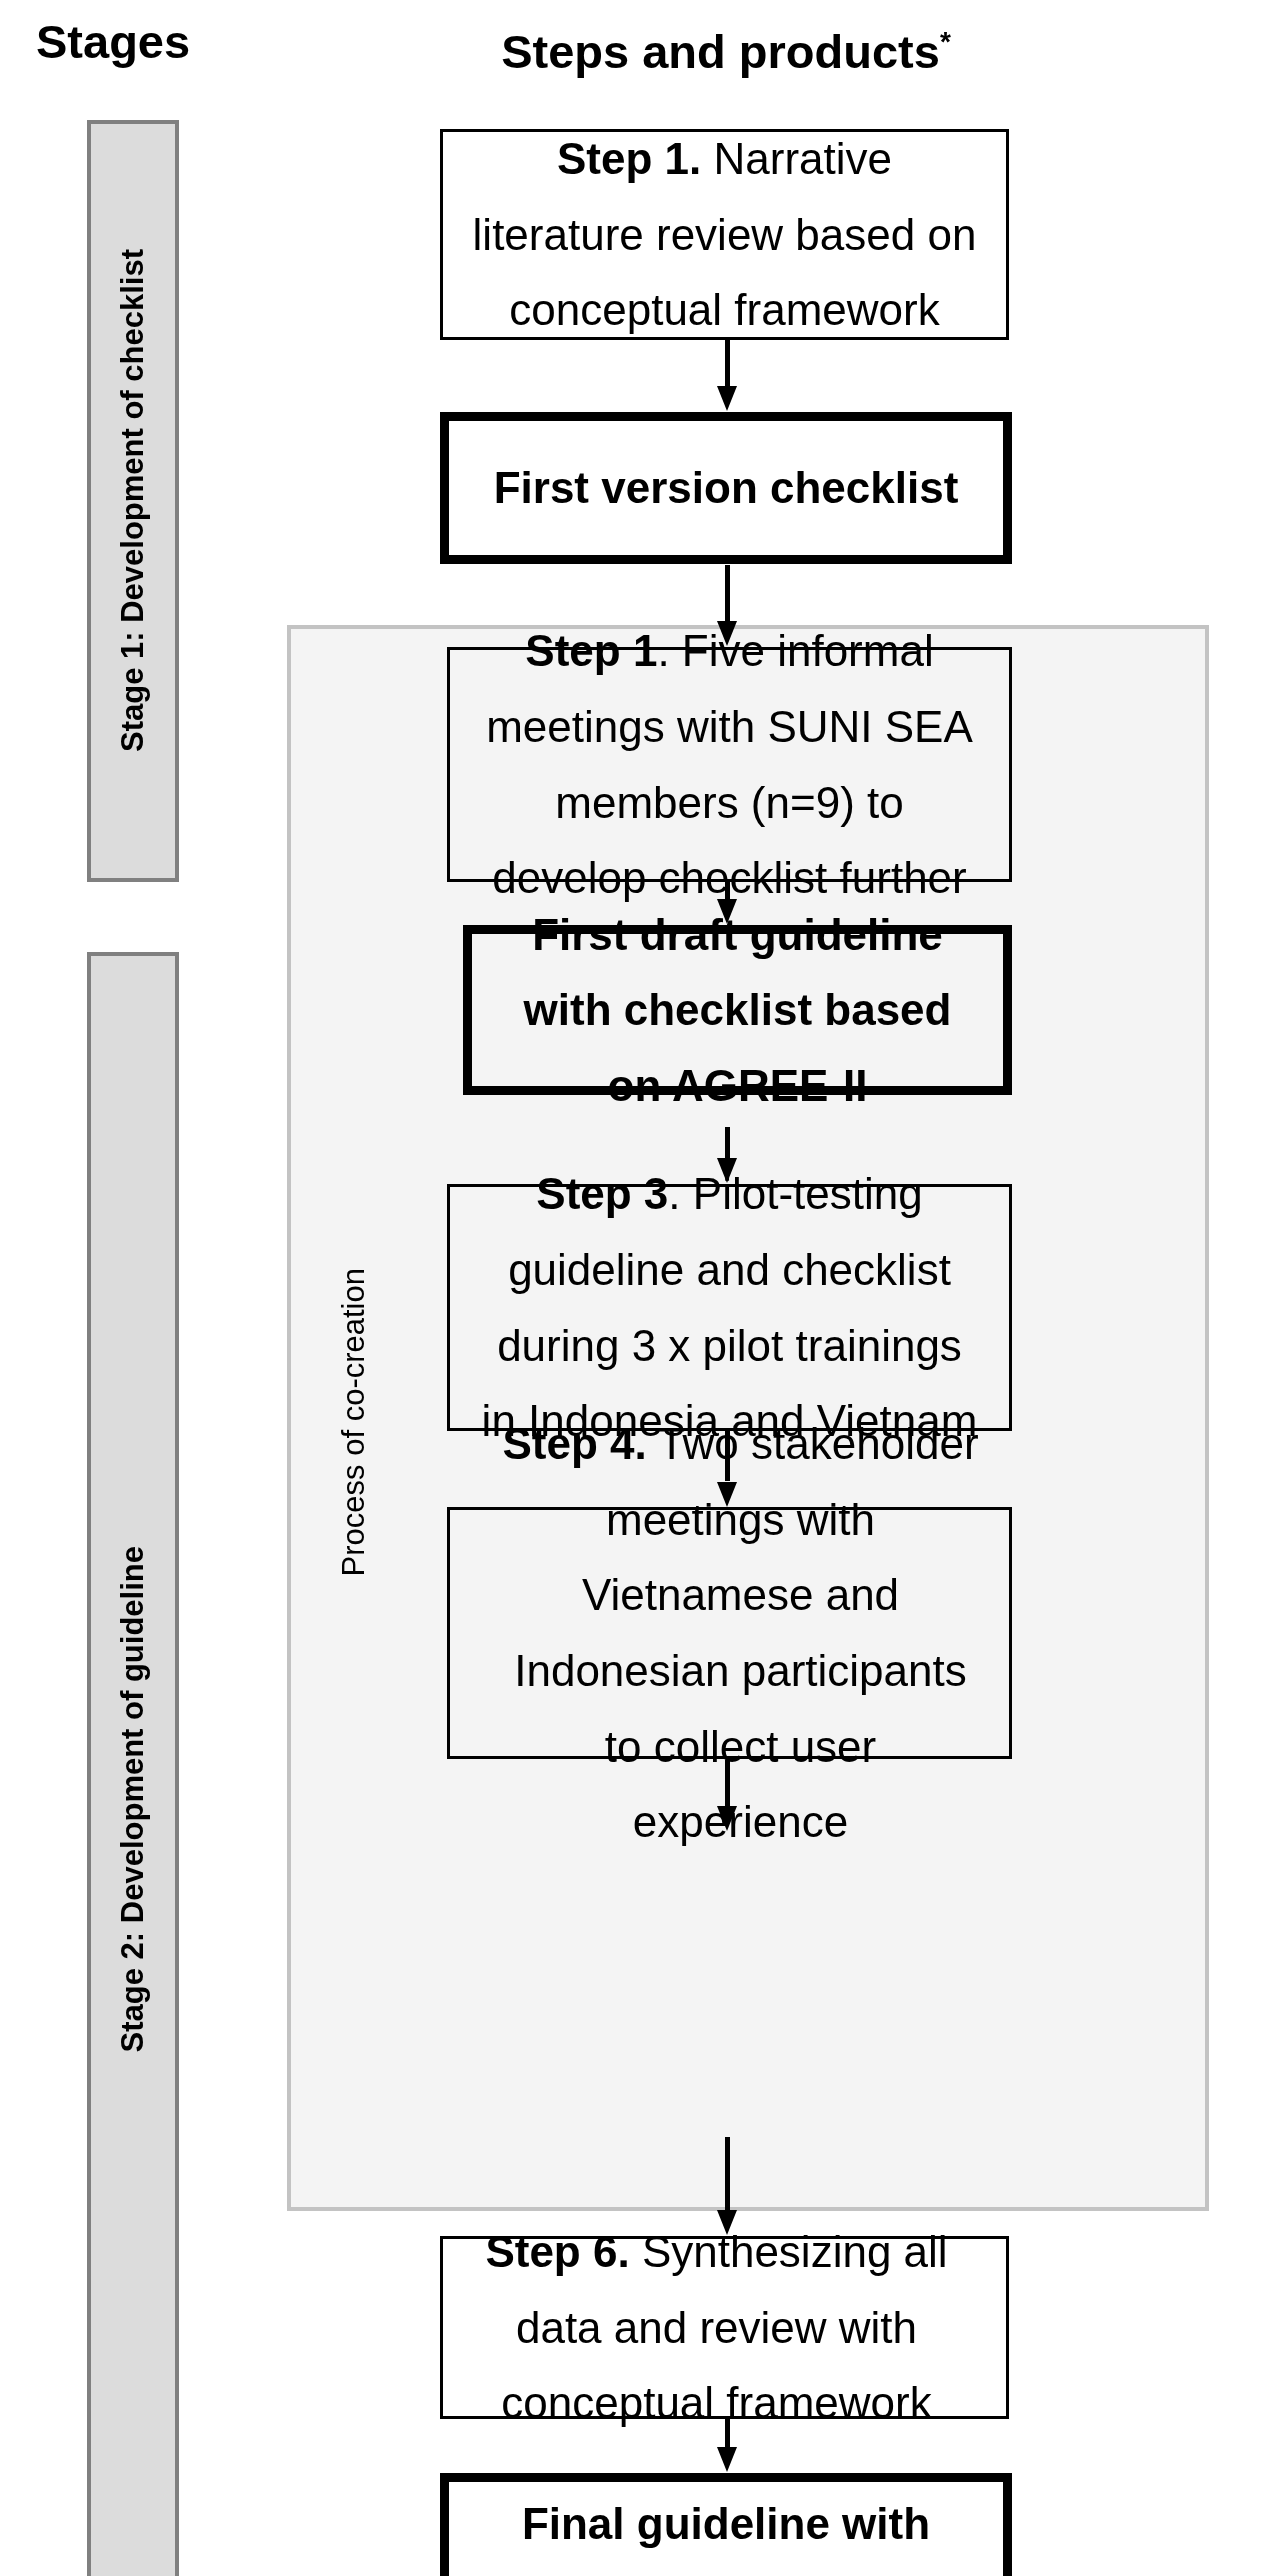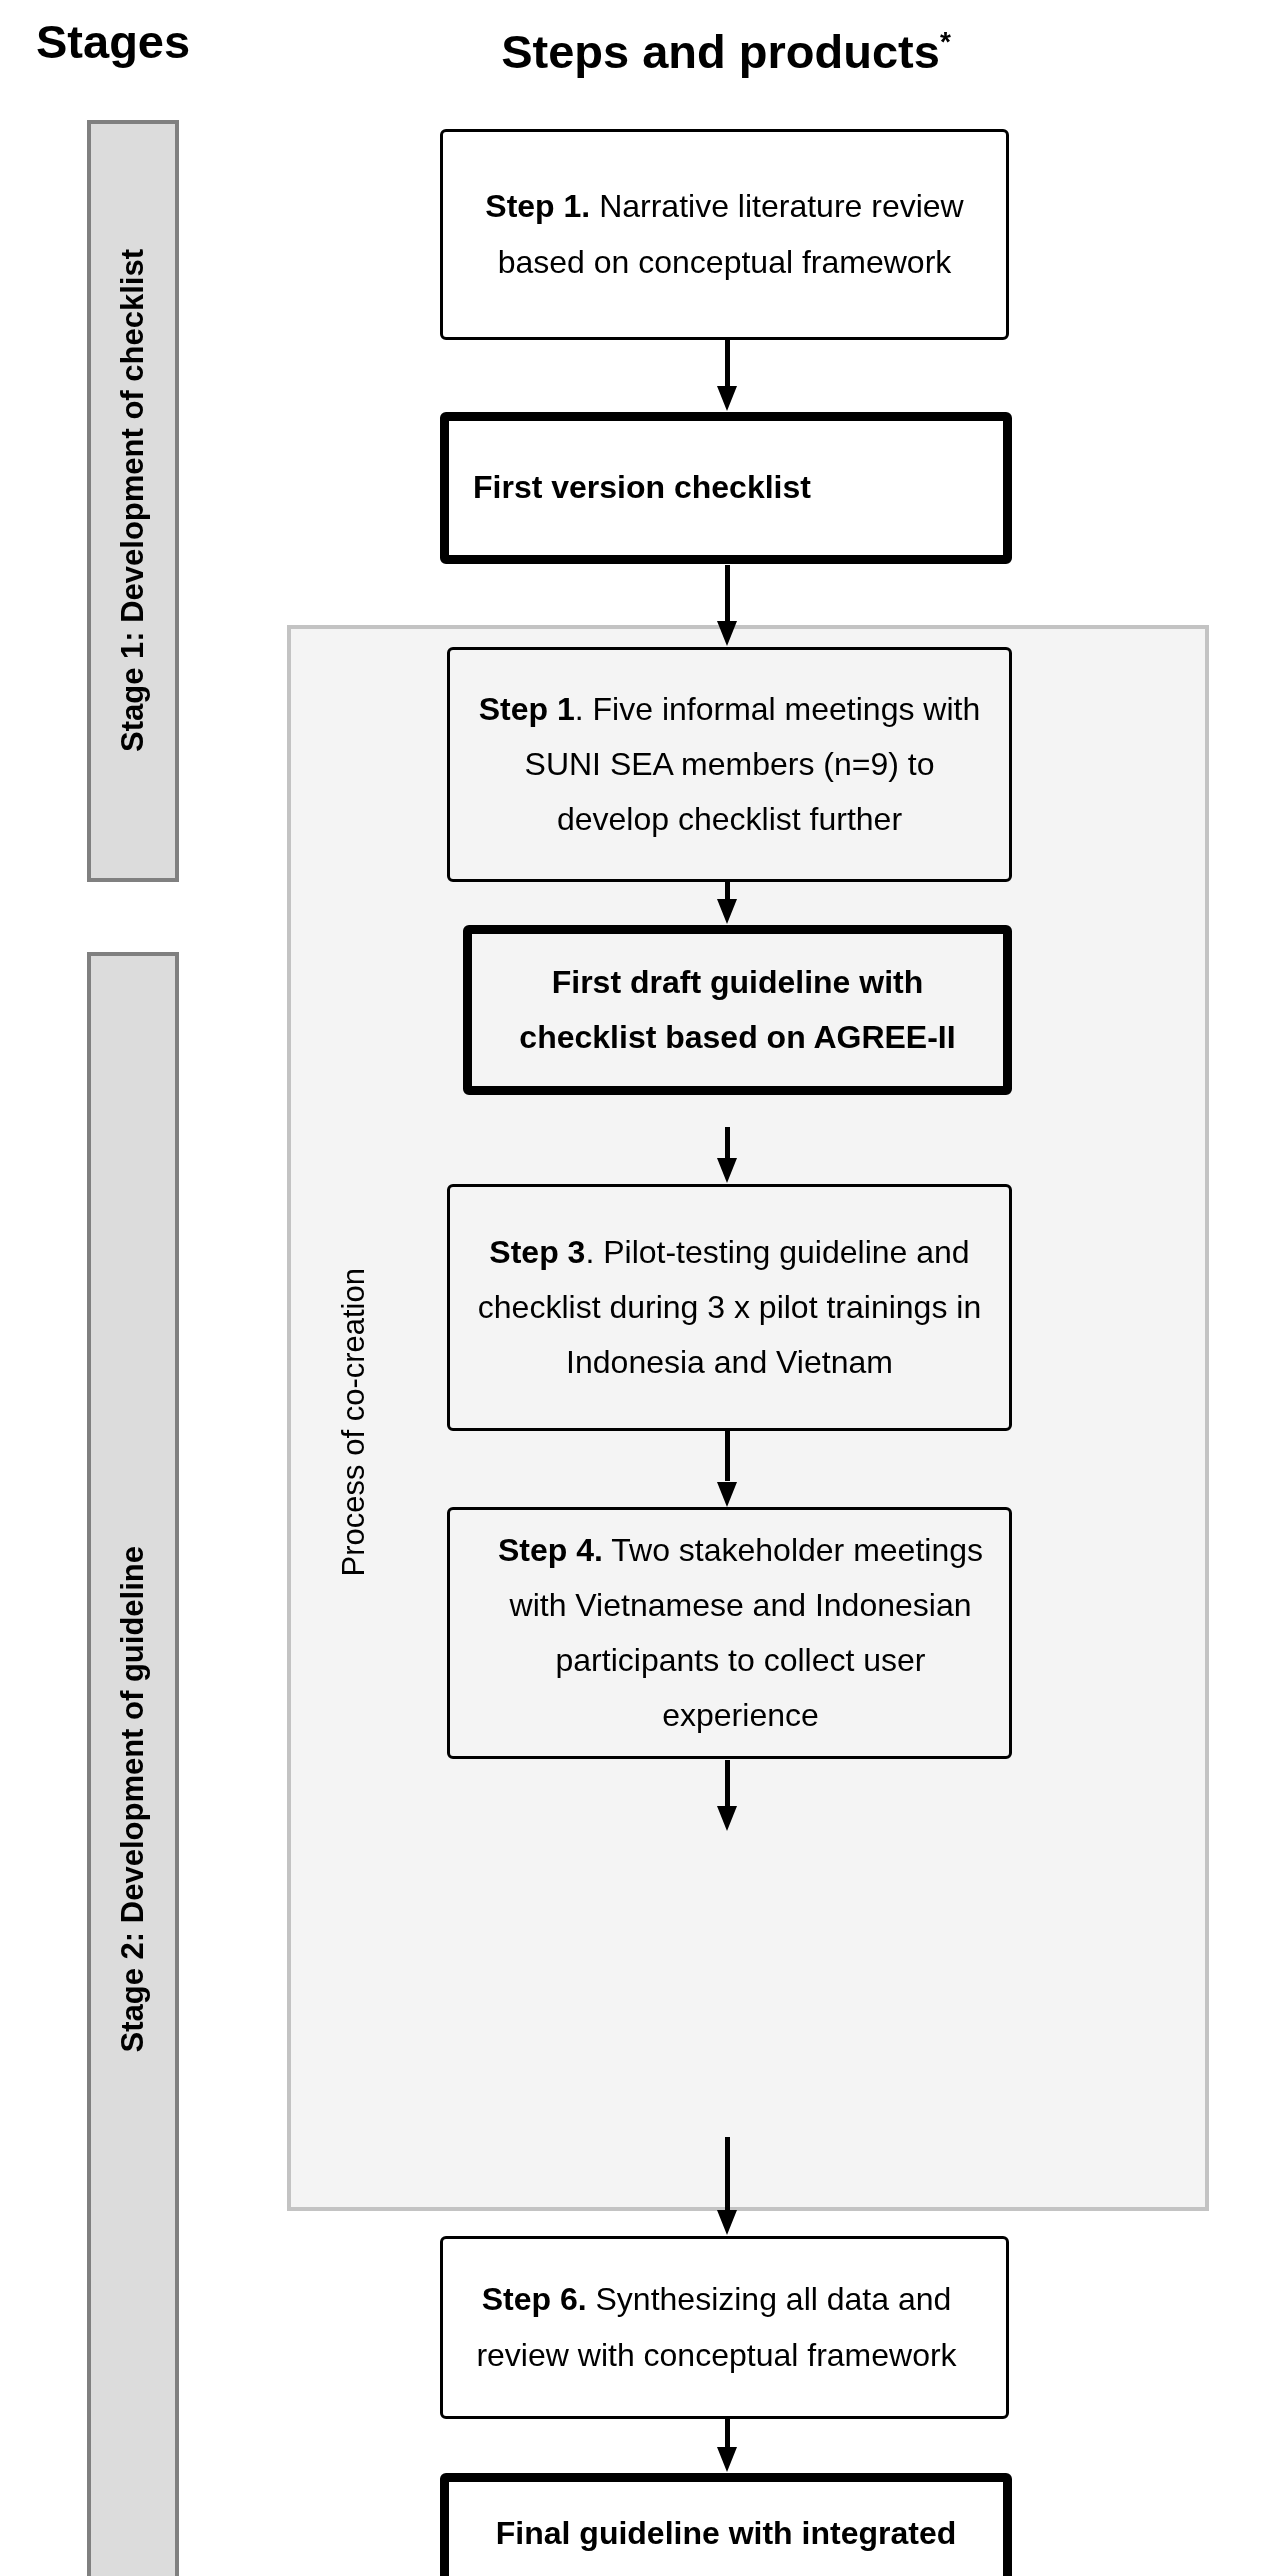--- a/index.html
+++ b/index.html
@@ -21,22 +21,22 @@
   .stage-bar .vtext{font-weight:bold;font-size:31px;}
   #stage1{top:120px;height:762px;}
   #stage2{top:952px;height:1695px;}
   #region{position:absolute;left:287px;top:625px;width:922px;height:1586px;
     background:var(--region-fill);border:4.1px dotted var(--region-dot);
     outline:4.1px solid var(--region-track);outline-offset:-4.1px;box-sizing:border-box;z-index:1;}
   #co-label{position:absolute;left:325px;top:1149px;width:57px;height:546px;
     display:flex;align-items:center;justify-content:center;z-index:2;}
   #co-label .vtext{font-size:31px;}
   .fbox{position:absolute;box-sizing:border-box;z-index:2;
-    display:flex;align-items:center;
-    text-align:center;font-size:32px;line-height:1.72;padding:6.2px 24px;border-radius:6px;}
+    display:flex;align-items:center;justify-content:center;
+    text-align:center;font-size:44px;line-height:1.72;padding:6.2px 24px;}
   .fbox.thin{border:3.1px solid var(--box-border);}
   .fbox.thick{border:9.8px solid var(--box-border);font-weight:bold;}
   .fbox.white{background:#ffffff;}
   .fbox.gray{background:var(--region-fill);}
   .fbox .b{font-weight:bold;}
   #box-step1{left:440px;top:129px;width:569px;height:211px;}
   #box-first-version{left:440px;top:412px;width:572px;height:152px;}
   #box-step2{left:447px;top:647px;width:565px;height:235px;}
   #box-first-draft{left:463px;top:925px;width:549px;height:170px;}
   #box-step3{left:447px;top:1184px;width:565px;height:247px;}

